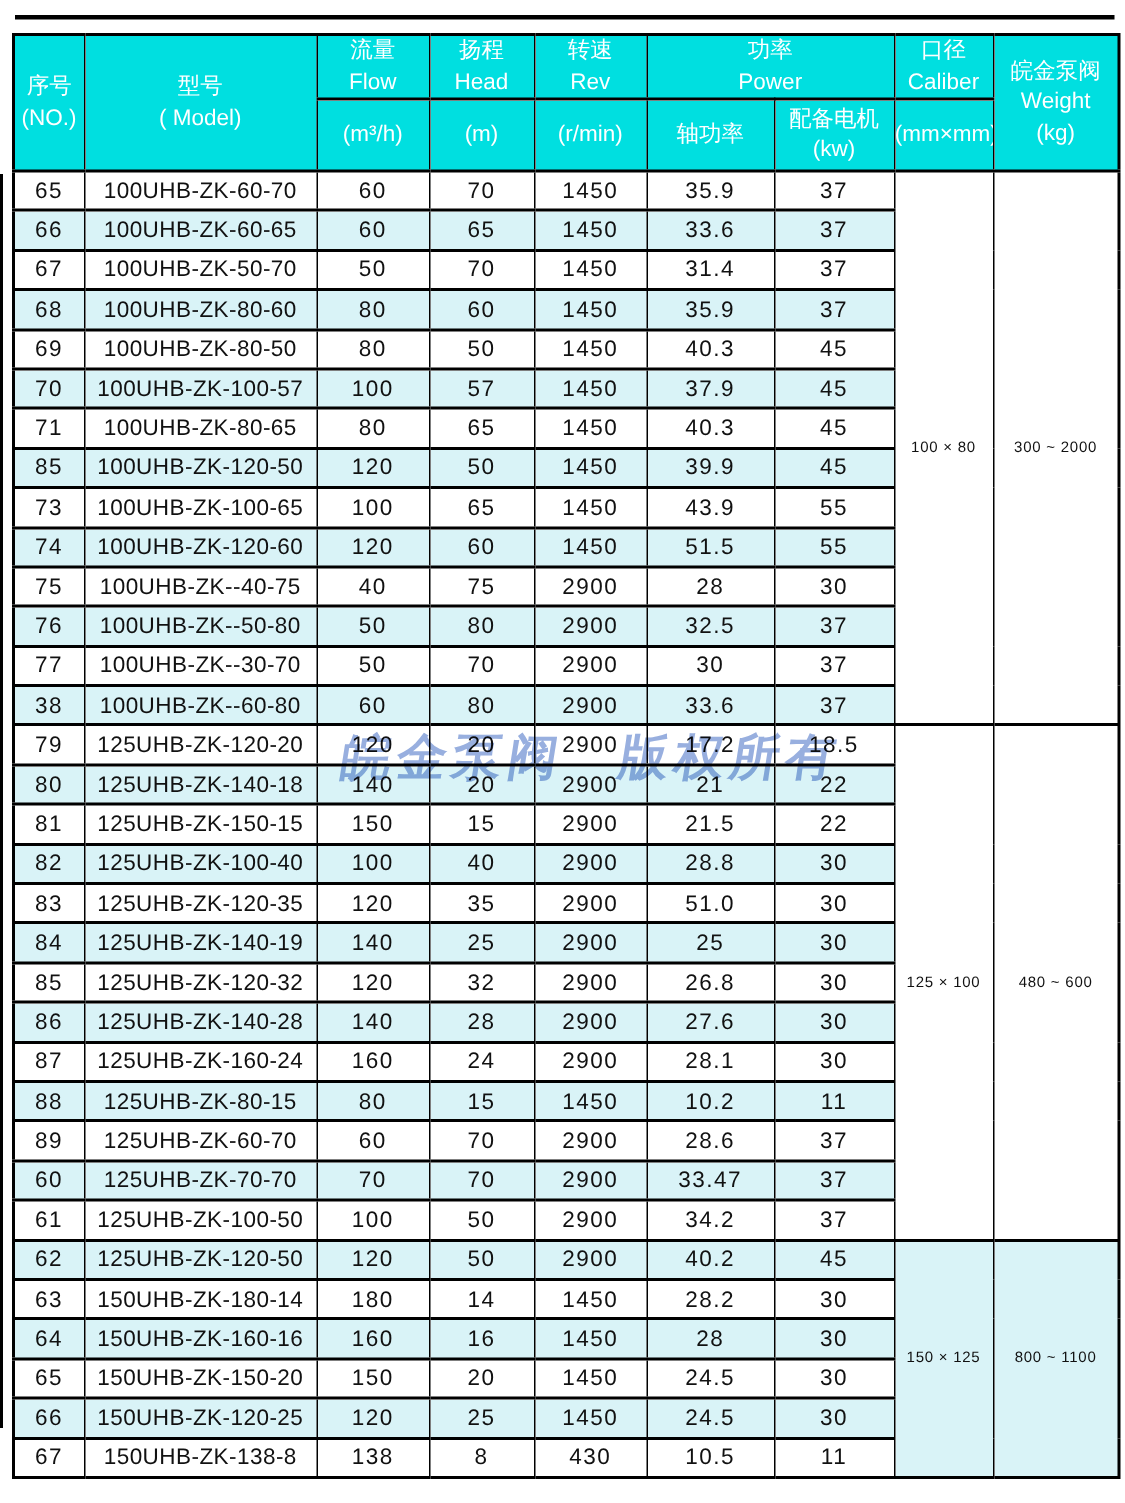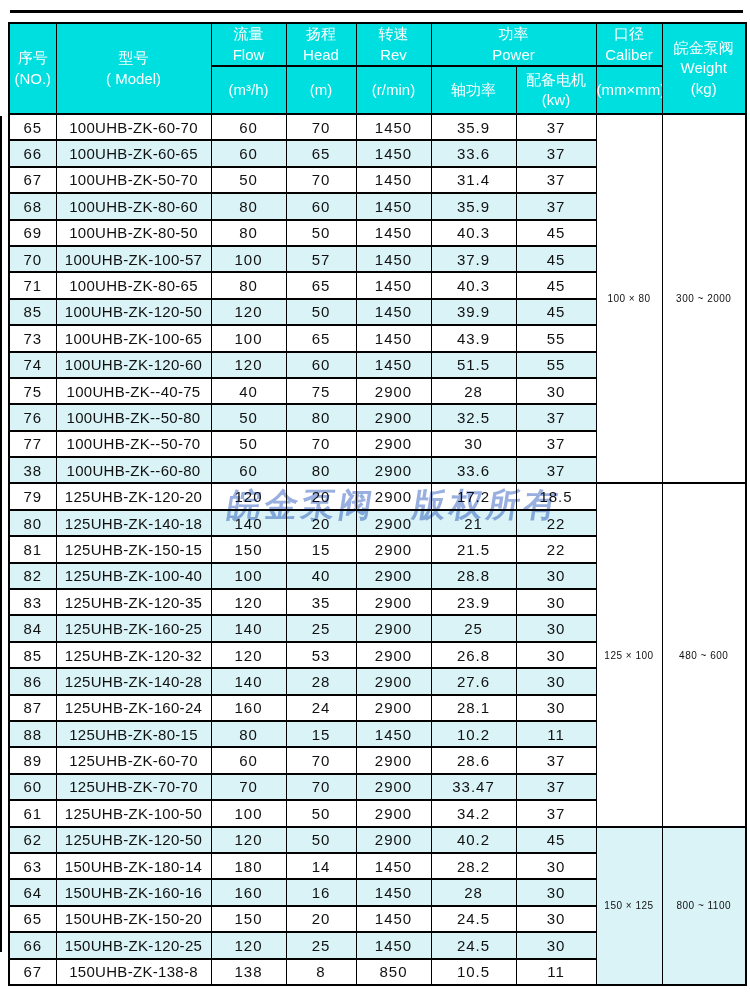--- a/index.html
+++ b/index.html
@@ -241,21 +241,21 @@
         <td data-name="cell-no">76</td>
         <td data-name="cell-model">100UHB-ZK--50-80</td>
         <td data-name="cell-flow">50</td>
         <td data-name="cell-head">80</td>
         <td data-name="cell-rev">2900</td>
         <td data-name="cell-shaft-power">32.5</td>
         <td data-name="cell-motor-power">37</td>
       </tr>
       <tr data-name="table-row">
         <td data-name="cell-no">77</td>
-        <td data-name="cell-model">100UHB-ZK--50-70</td>
+        <td data-name="cell-model">100UHB-ZK--30-70</td>
         <td data-name="cell-flow">50</td>
         <td data-name="cell-head">70</td>
         <td data-name="cell-rev">2900</td>
         <td data-name="cell-shaft-power">30</td>
         <td data-name="cell-motor-power">37</td>
       </tr>
       <tr data-name="table-row" class="stripe">
         <td data-name="cell-no">38</td>
         <td data-name="cell-model">100UHB-ZK--60-80</td>
         <td data-name="cell-flow">60</td>
@@ -301,37 +301,37 @@
         <td data-name="cell-rev">2900</td>
         <td data-name="cell-shaft-power">28.8</td>
         <td data-name="cell-motor-power">30</td>
       </tr>
       <tr data-name="table-row">
         <td data-name="cell-no">83</td>
         <td data-name="cell-model">125UHB-ZK-120-35</td>
         <td data-name="cell-flow">120</td>
         <td data-name="cell-head">35</td>
         <td data-name="cell-rev">2900</td>
-        <td data-name="cell-shaft-power">23.9</td>
+        <td data-name="cell-shaft-power">51.0</td>
         <td data-name="cell-motor-power">30</td>
       </tr>
       <tr data-name="table-row" class="stripe">
         <td data-name="cell-no">84</td>
-        <td data-name="cell-model">125UHB-ZK-160-25</td>
+        <td data-name="cell-model">125UHB-ZK-140-19</td>
         <td data-name="cell-flow">140</td>
         <td data-name="cell-head">25</td>
         <td data-name="cell-rev">2900</td>
         <td data-name="cell-shaft-power">25</td>
         <td data-name="cell-motor-power">30</td>
       </tr>
       <tr data-name="table-row">
         <td data-name="cell-no">85</td>
         <td data-name="cell-model">125UHB-ZK-120-32</td>
         <td data-name="cell-flow">120</td>
-        <td data-name="cell-head">53</td>
+        <td data-name="cell-head">32</td>
         <td data-name="cell-rev">2900</td>
         <td data-name="cell-shaft-power">26.8</td>
         <td data-name="cell-motor-power">30</td>
       </tr>
       <tr data-name="table-row" class="stripe">
         <td data-name="cell-no">86</td>
         <td data-name="cell-model">125UHB-ZK-140-28</td>
         <td data-name="cell-flow">140</td>
         <td data-name="cell-head">28</td>
         <td data-name="cell-rev">2900</td>
@@ -428,20 +428,20 @@
         <td data-name="cell-head">25</td>
         <td data-name="cell-rev">1450</td>
         <td data-name="cell-shaft-power">24.5</td>
         <td data-name="cell-motor-power">30</td>
       </tr>
       <tr data-name="table-row">
         <td data-name="cell-no">67</td>
         <td data-name="cell-model">150UHB-ZK-138-8</td>
         <td data-name="cell-flow">138</td>
         <td data-name="cell-head">8</td>
-        <td data-name="cell-rev">850</td>
+        <td data-name="cell-rev">430</td>
         <td data-name="cell-shaft-power">10.5</td>
         <td data-name="cell-motor-power">11</td>
       </tr>
     </tbody>
 </table>
 
 <div class="watermark" data-name="watermark">皖金泵阀　版权所有</div>
 
 </body></html>

